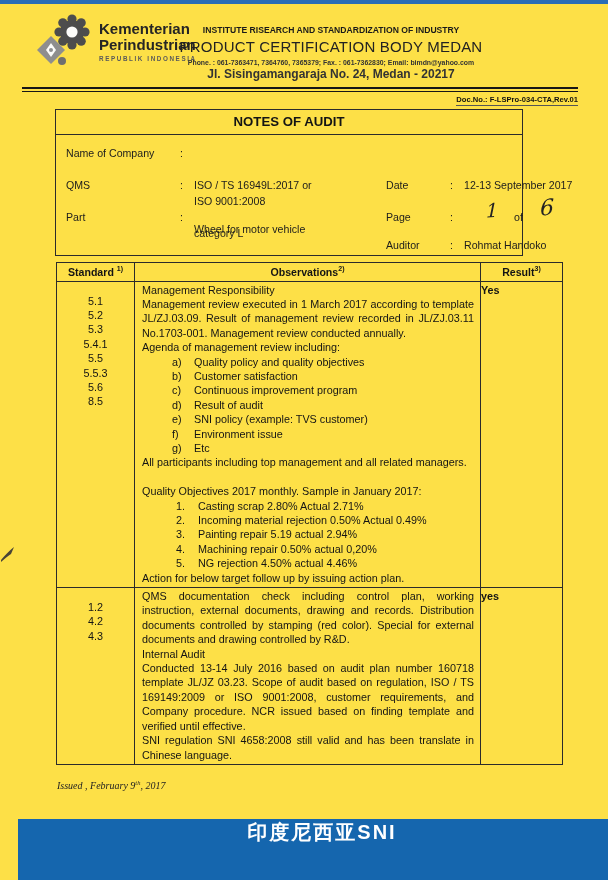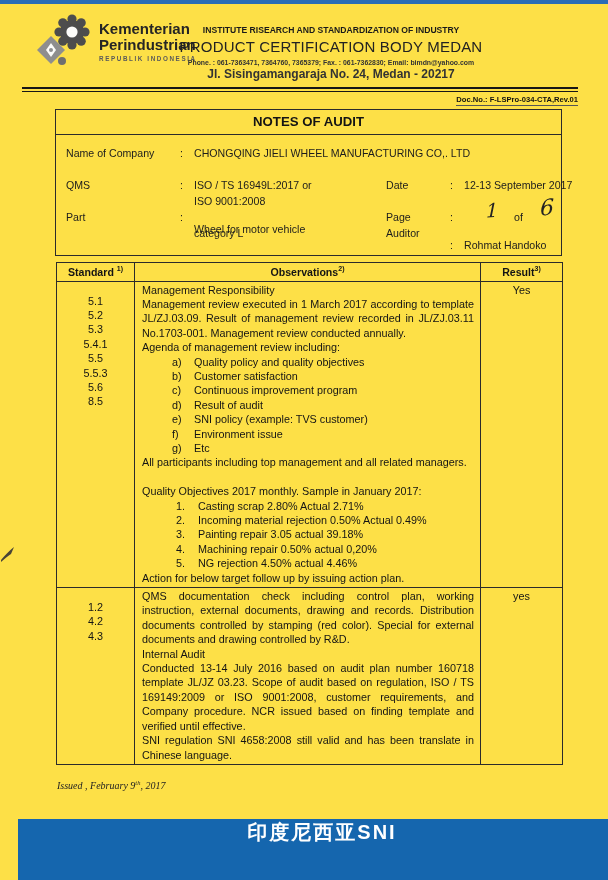--- a/index.html
+++ b/index.html
@@ -24,46 +24,46 @@
 
   .stamp { position: absolute; right: 20px; top: 6px; }
 
   .rule { position: absolute; top: 87px; left: 22px; width: 556px; height: 5px;
           border-top: 2.5px solid #161616; border-bottom: 1.2px solid #161616; }
 
   .docno { position: absolute; top: 95px; right: 30px; font-size: 7.6px; font-weight: bold;
            color: #111; border-bottom: 1px solid #555; padding-bottom: 1px; }
 
   
-  .notes-box { position: absolute; top: 109px; left: 55px; width: 507px; height: 147px;
+  .notes-box { position: absolute; top: 109px; left: 55px; width: 468px; height: 147px;
                border: 1.6px solid #2b2b2b; }
   .notes-title { text-align: center; font-weight: bold; font-size: 13.2px; padding: 4px 0 5px;
                  border-bottom: 1.6px solid #2b2b2b; color: #141414; }
   .fields { position: relative; height: 118px; font-size: 10.6px; color: #1c1c1c; }
   .fields span { position: absolute; white-space: nowrap; }
   .company-label { left: 10px; top: 12px; }   .company-colon { left: 124px; top: 12px; }  .company-value { left: 138px; top: 12px; }
   .qms-label { left: 10px; top: 44px; }       .qms-colon { left: 124px; top: 44px; }      .qms-v1 { left: 138px; top: 44px; }  .qms-v2 { left: 138px; top: 60px; }
   .part-label { left: 10px; top: 76px; }      .part-colon { left: 124px; top: 76px; }     .part-v1 { left: 138px; top: 76px; margin-top: 12px; } .part-v2 { left: 138px; top: 92px; }
   .date-label { left: 330px; top: 44px; }     .date-colon { left: 394px; top: 44px; }     .date-value { left: 408px; top: 44px; }
   .page-label { left: 330px; top: 76px; }     .page-colon { left: 394px; top: 76px; }     .page-of { left: 458px; top: 76px; }
-  .auditor-label { left: 330px; top: 92px; } .auditor-colon { left: 394px; top: 104px; } .auditor-value { left: 408px; top: 104px; }
+  .auditor-label { left: 330px; top: 104px; } .auditor-colon { left: 394px; top: 104px; } .auditor-value { left: 408px; top: 104px; }
   .handwrit { font-family: "DejaVu Serif", serif; font-style: italic; font-size: 19px; color: #222;
               transform: rotate(-6deg) skewX(-7deg); }
   .page-cur { left: 430px; top: 64px; }
   .page-total { left: 484px; top: 60px; font-size: 22px; }
 
   
   .audit-table { position: absolute; top: 262px; left: 56px; width: 506px;
                  border-collapse: collapse; font-size: 10.8px; color: #141414; table-layout: fixed; }
   .audit-table th, .audit-table td { border: 1.3px solid #2b2b2b; vertical-align: top; }
   .audit-table th { font-size: 10.6px; padding: 2px 0 3px; font-weight: bold; }
   .col-std { width: 78px; } .col-obs { width: 346px; } .col-res { width: 82px; }
   .std-cell { text-align: center; line-height: 14.4px; padding-top: 12px; }
   .obs-cell { padding: 1px 6px 2px 7px; line-height: 14.4px; }
-  .res-cell { text-align: center; line-height: 14.4px; padding-top: 1px; }
+  .res-cell { line-height: 14.4px; padding-top: 1px; font-weight: bold; }
   .justify { text-align: justify; }
   .flex-item { display: flex; }
   .agenda-ind { padding-left: 30px; }
   .num-ind { padding-left: 34px; }
   .marker { width: 22px; flex: none; }
   .blank-line { height: 14.4px; }
   sup { font-size: 7px; }
 
   .issued { position: absolute; top: 779px; left: 57px; font-family: "Liberation Serif", serif;
             font-style: italic; font-size: 10px; color: #222; }
@@ -120,21 +120,20 @@
 
 
   <div class="rule"></div>
   <div class="docno">Doc.No.: F-LSPro-034-CTA,Rev.01</div>
 
   <div class="notes-box">
     <div class="notes-title">NOTES OF AUDIT</div>
     <div class="fields">
       <span class="company-label">Name of Company</span>
       <span class="company-colon">:</span>
-      <span class="company-value">CHONGQING JIELI WHEEL MANUFACTURING CO,. LTD</span>
 
       <span class="qms-label">QMS</span>
       <span class="qms-colon">:</span>
       <span class="qms-v1">ISO / TS 16949L:2017 or</span>
       <span class="qms-v2">ISO 9001:2008</span>
 
       <span class="part-label">Part</span>
       <span class="part-colon">:</span>
       <span class="part-v1">Wheel for motor vehicle</span>
       <span class="part-v2">category L</span>
@@ -217,21 +216,21 @@
         <div class="flex-item num-ind">
               <span class="marker">1.</span>
               <span>Casting scrap 2.80% Actual 2.71%</span>
             </div>
         <div class="flex-item num-ind">
               <span class="marker">2.</span>
               <span>Incoming material rejection 0.50% Actual 0.49%</span>
             </div>
         <div class="flex-item num-ind">
               <span class="marker">3.</span>
-              <span>Painting repair 3.05 actual 39.18%</span>
+              <span>Painting repair 5.19 actual 2.94%</span>
             </div>
         <div class="flex-item num-ind">
               <span class="marker">4.</span>
               <span>Machining repair 0.50% actual 0,20%</span>
             </div>
         <div class="flex-item num-ind">
               <span class="marker">5.</span>
               <span>NG rejection 4.50% actual 4.46%</span>
             </div>
         <div>Action for below target follow up by issuing action plan.</div>

